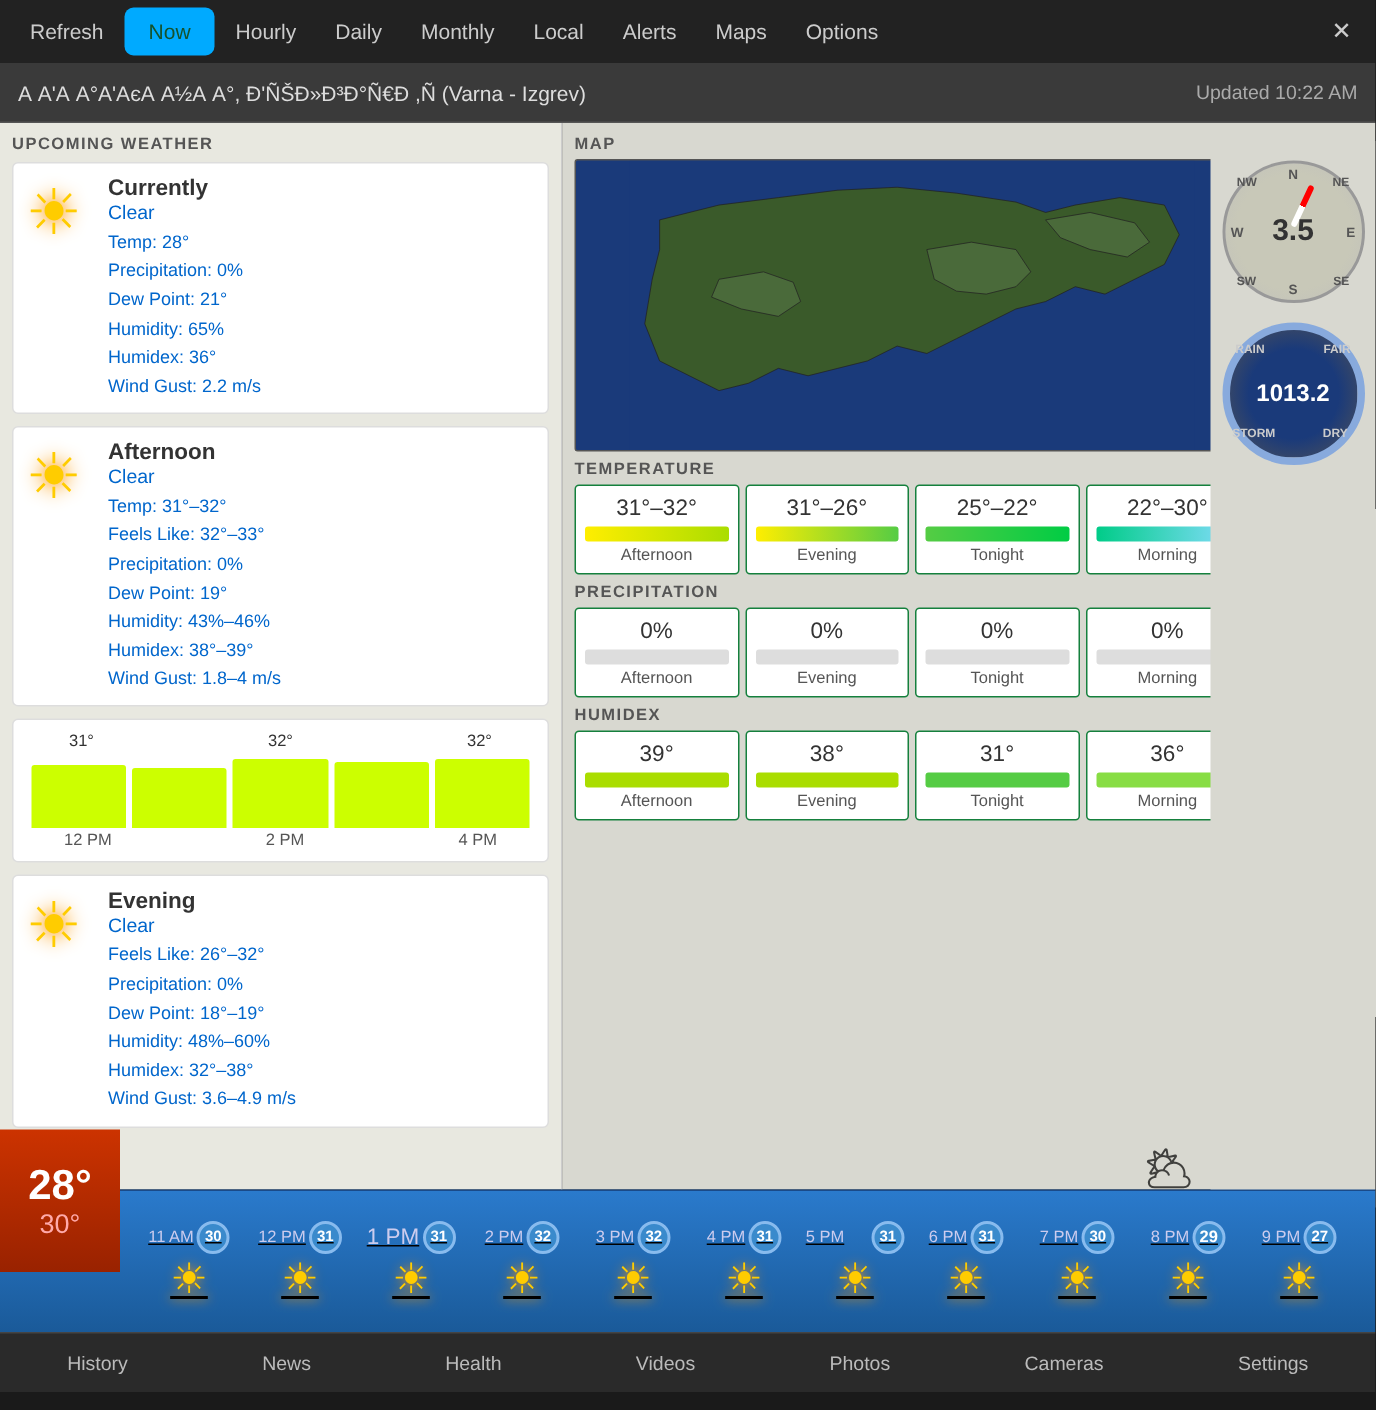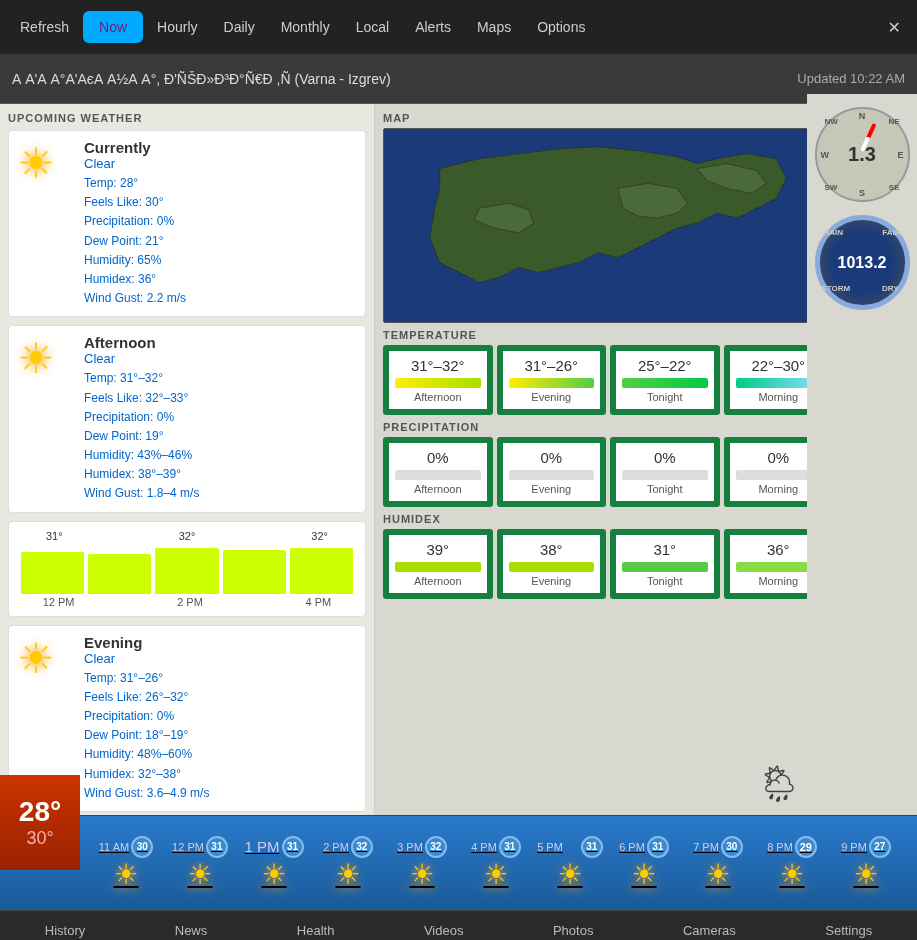--- a/index.html
+++ b/index.html
@@ -1,35 +1,35 @@
 <!DOCTYPE html>
 <html><head>
   <meta charset="utf-8">
   <style>
     * { margin: 0; padding: 0; box-sizing: border-box; }
     body { width: 917px; height: 940px; background: #1a1a1a; font-family: Arial, sans-serif; overflow: hidden; position: relative; }
 
     
-    .top-nav { display: flex; align-items: center; background: #222; height: 54px; padding: 0 8px; gap: 2px; }
+    .top-nav { display: flex; align-items: center; background: #222; height: 42px; padding: 0 8px; gap: 2px; }
     .nav-btn { padding: 6px 12px; color: #ccc; font-size: 14px; cursor: pointer; border: none; background: transparent; border-radius: 4px; }
-    .nav-btn.active { background: #00aaff; color: #701a75; border-radius: 6px; padding: 8px 16px; }
+    .nav-btn.active { background: #00aaff; color: #14532d; border-radius: 6px; padding: 8px 16px; }
     .close-btn { margin-left: auto; background: none; border: none; color: #ccc; font-size: 16px; cursor: pointer; padding: 4px 8px; }
 
     
-    .location-bar { background: #3a3a3a; height: 50px; display: flex; align-items: center; padding: 0 12px; color: #ddd; font-size: 14px; border-bottom: 1px solid #555; }
+    .location-bar { background: #3a3a3a; height: 40px; display: flex; align-items: center; padding: 0 12px; color: #ddd; font-size: 14px; border-bottom: 1px solid #555; }
     .location-bar .updated { margin-left: auto; color: #aaa; font-size: 13px; }
 
     
     .main-area { display: flex; height: calc(940px - 54px - 40px - 95px - 40px); }
 
     
     .left-panel { width: 375px; background: #e8e8e0; overflow-y: auto; padding: 8px; border-right: 1px solid #ccc; }
     .left-panel h3 { font-size: 11px; color: #555; margin-bottom: 6px; text-transform: uppercase; letter-spacing: 1px; }
 
-    .weather-card { background: white; border: 1px solid #ddd; border-radius: 4px; padding: 8px; margin-bottom: 8px; display: flex; gap: 12px; align-items: flex-start; }
+    .weather-card { background: white; border: 1px solid #ddd; border-radius: 4px; padding: 8px; margin-bottom: 8px; display: flex; gap: 0; align-items: flex-start; }
     .weather-icon { width: 55px; height: 55px; flex-shrink: 0; }
 
     .weather-info { flex: 1; }
     .weather-info .period { font-size: 15px; font-weight: bold; color: #333; }
     .weather-info .condition { font-size: 13px; color: #0066cc; margin-bottom: 3px; }
     .weather-info .detail { font-size: 12px; color: #0066cc; line-height: 1.6; }
 
     
     .temp-chart { background: white; border: 1px solid #ddd; border-radius: 4px; padding: 8px; margin-bottom: 8px; }
     .chart-bars { display: flex; align-items: flex-end; height: 50px; gap: 4px; padding: 0 4px; }
@@ -41,21 +41,21 @@
     .right-panel { flex: 1; background: #d8d8d0; overflow-y: auto; padding: 8px; }
     .right-panel h3 { font-size: 11px; color: #555; text-transform: uppercase; letter-spacing: 1px; margin-bottom: 4px; margin-top: 6px; }
     .right-panel h3:first-child { margin-top: 0; }
 
     
     .map-container { background: #1a3a7a; width: 100%; height: 195px; border: 1px solid #555; border-radius: 2px; margin-bottom: 6px; overflow: hidden; position: relative; }
     .map-svg { width: 100%; height: 100%; }
 
     
     .weather-grid { display: grid; grid-template-columns: repeat(4, 1fr); gap: 4px; margin-bottom: 6px; }
-    .grid-cell { background: white; border: 6px solid #15803d; border-radius: 3px; padding: 6px; text-align: center; }
+    .grid-cell { background: white; border: 1px solid #15803d; border-radius: 3px; padding: 6px; text-align: center; }
     .grid-cell .value { font-size: 15px; color: #333; margin-bottom: 4px; }
     .grid-cell .label { font-size: 11px; color: #555; }
     .temp-bar-h { height: 10px; border-radius: 2px; margin: 3px 0; }
     .precip-bar-h { height: 10px; background: #ddd; border-radius: 2px; margin: 3px 0; }
     .humidex-bar-h { height: 10px; border-radius: 2px; margin: 3px 0; }
     .compass-bg { width: 95px; height: 95px; background: radial-gradient(circle, #c8c8b8 60%, #aaa8 100%); border-radius: 50%; border: 2px solid #999; position: relative; margin: 5px auto; display: flex; align-items: center; justify-content: center; }
     .compass-value { font-size: 20px; font-weight: bold; color: #333; z-index: 2; }
     .compass-dirs { position: absolute; width: 100%; height: 100%; top: 0; left: 0; }
     .dir { position: absolute; font-size: 9px; color: #555; font-weight: bold; }
     .dir-N { top: 2px; left: 50%; transform: translateX(-50%); }
@@ -123,21 +123,20 @@
     <h3>UPCOMING WEATHER</h3>
 
     <div class="weather-card">
       <div class="weather-icon">
         <span class="sun-lg"></span>
       </div>
       <div class="weather-info">
         <div class="period">Currently</div>
         <div class="condition">Clear</div>
         <div class="detail">Temp: 28°</div>
-        <div class="detail">Feels Like: 30°</div>
         <div class="detail">Precipitation: 0%</div>
         <div class="detail">Dew Point: 21°</div>
         <div class="detail">Humidity: 65%</div>
         <div class="detail">Humidex: 36°</div>
         <div class="detail">Wind Gust: 2.2 m/s</div>
       </div>
     </div>
 
     <div class="weather-card">
       <div class="weather-icon">
@@ -180,21 +179,20 @@
       </div>
     </div>
 
     <div class="weather-card">
       <div class="weather-icon">
         <span class="sun-lg"></span>
       </div>
       <div class="weather-info">
         <div class="period">Evening</div>
         <div class="condition">Clear</div>
-        <div class="detail">Temp: 31°–26°</div>
         <div class="detail">Feels Like: 26°–32°</div>
         <div class="detail">Precipitation: 0%</div>
         <div class="detail">Dew Point: 18°–19°</div>
         <div class="detail">Humidity: 48%–60%</div>
         <div class="detail">Humidex: 32°–38°</div>
         <div class="detail">Wind Gust: 3.6–4.9 m/s</div>
       </div>
     </div>
   </div>
 
@@ -295,21 +293,21 @@
         <span class="dir dir-N">N</span>
         <span class="dir dir-NE">NE</span>
         <span class="dir dir-E">E</span>
         <span class="dir dir-SE">SE</span>
         <span class="dir dir-S">S</span>
         <span class="dir dir-SW">SW</span>
         <span class="dir dir-W">W</span>
         <span class="dir dir-NW">NW</span>
         <div class="compass-needle"></div>
       </div>
-      <span class="compass-value">1.3</span>
+      <span class="compass-value">3.5</span>
     </div>
 
     <div class="baro-widget">
       <div class="baro-labels">
         <span class="baro-label baro-RAIN">RAIN</span>
         <span class="baro-label baro-FAIR">FAIR</span>
         <span class="baro-label baro-STORM">STORM</span>
         <span class="baro-label baro-DRY">DRY</span>
       </div>
       <span class="baro-value">1013.2</span>

